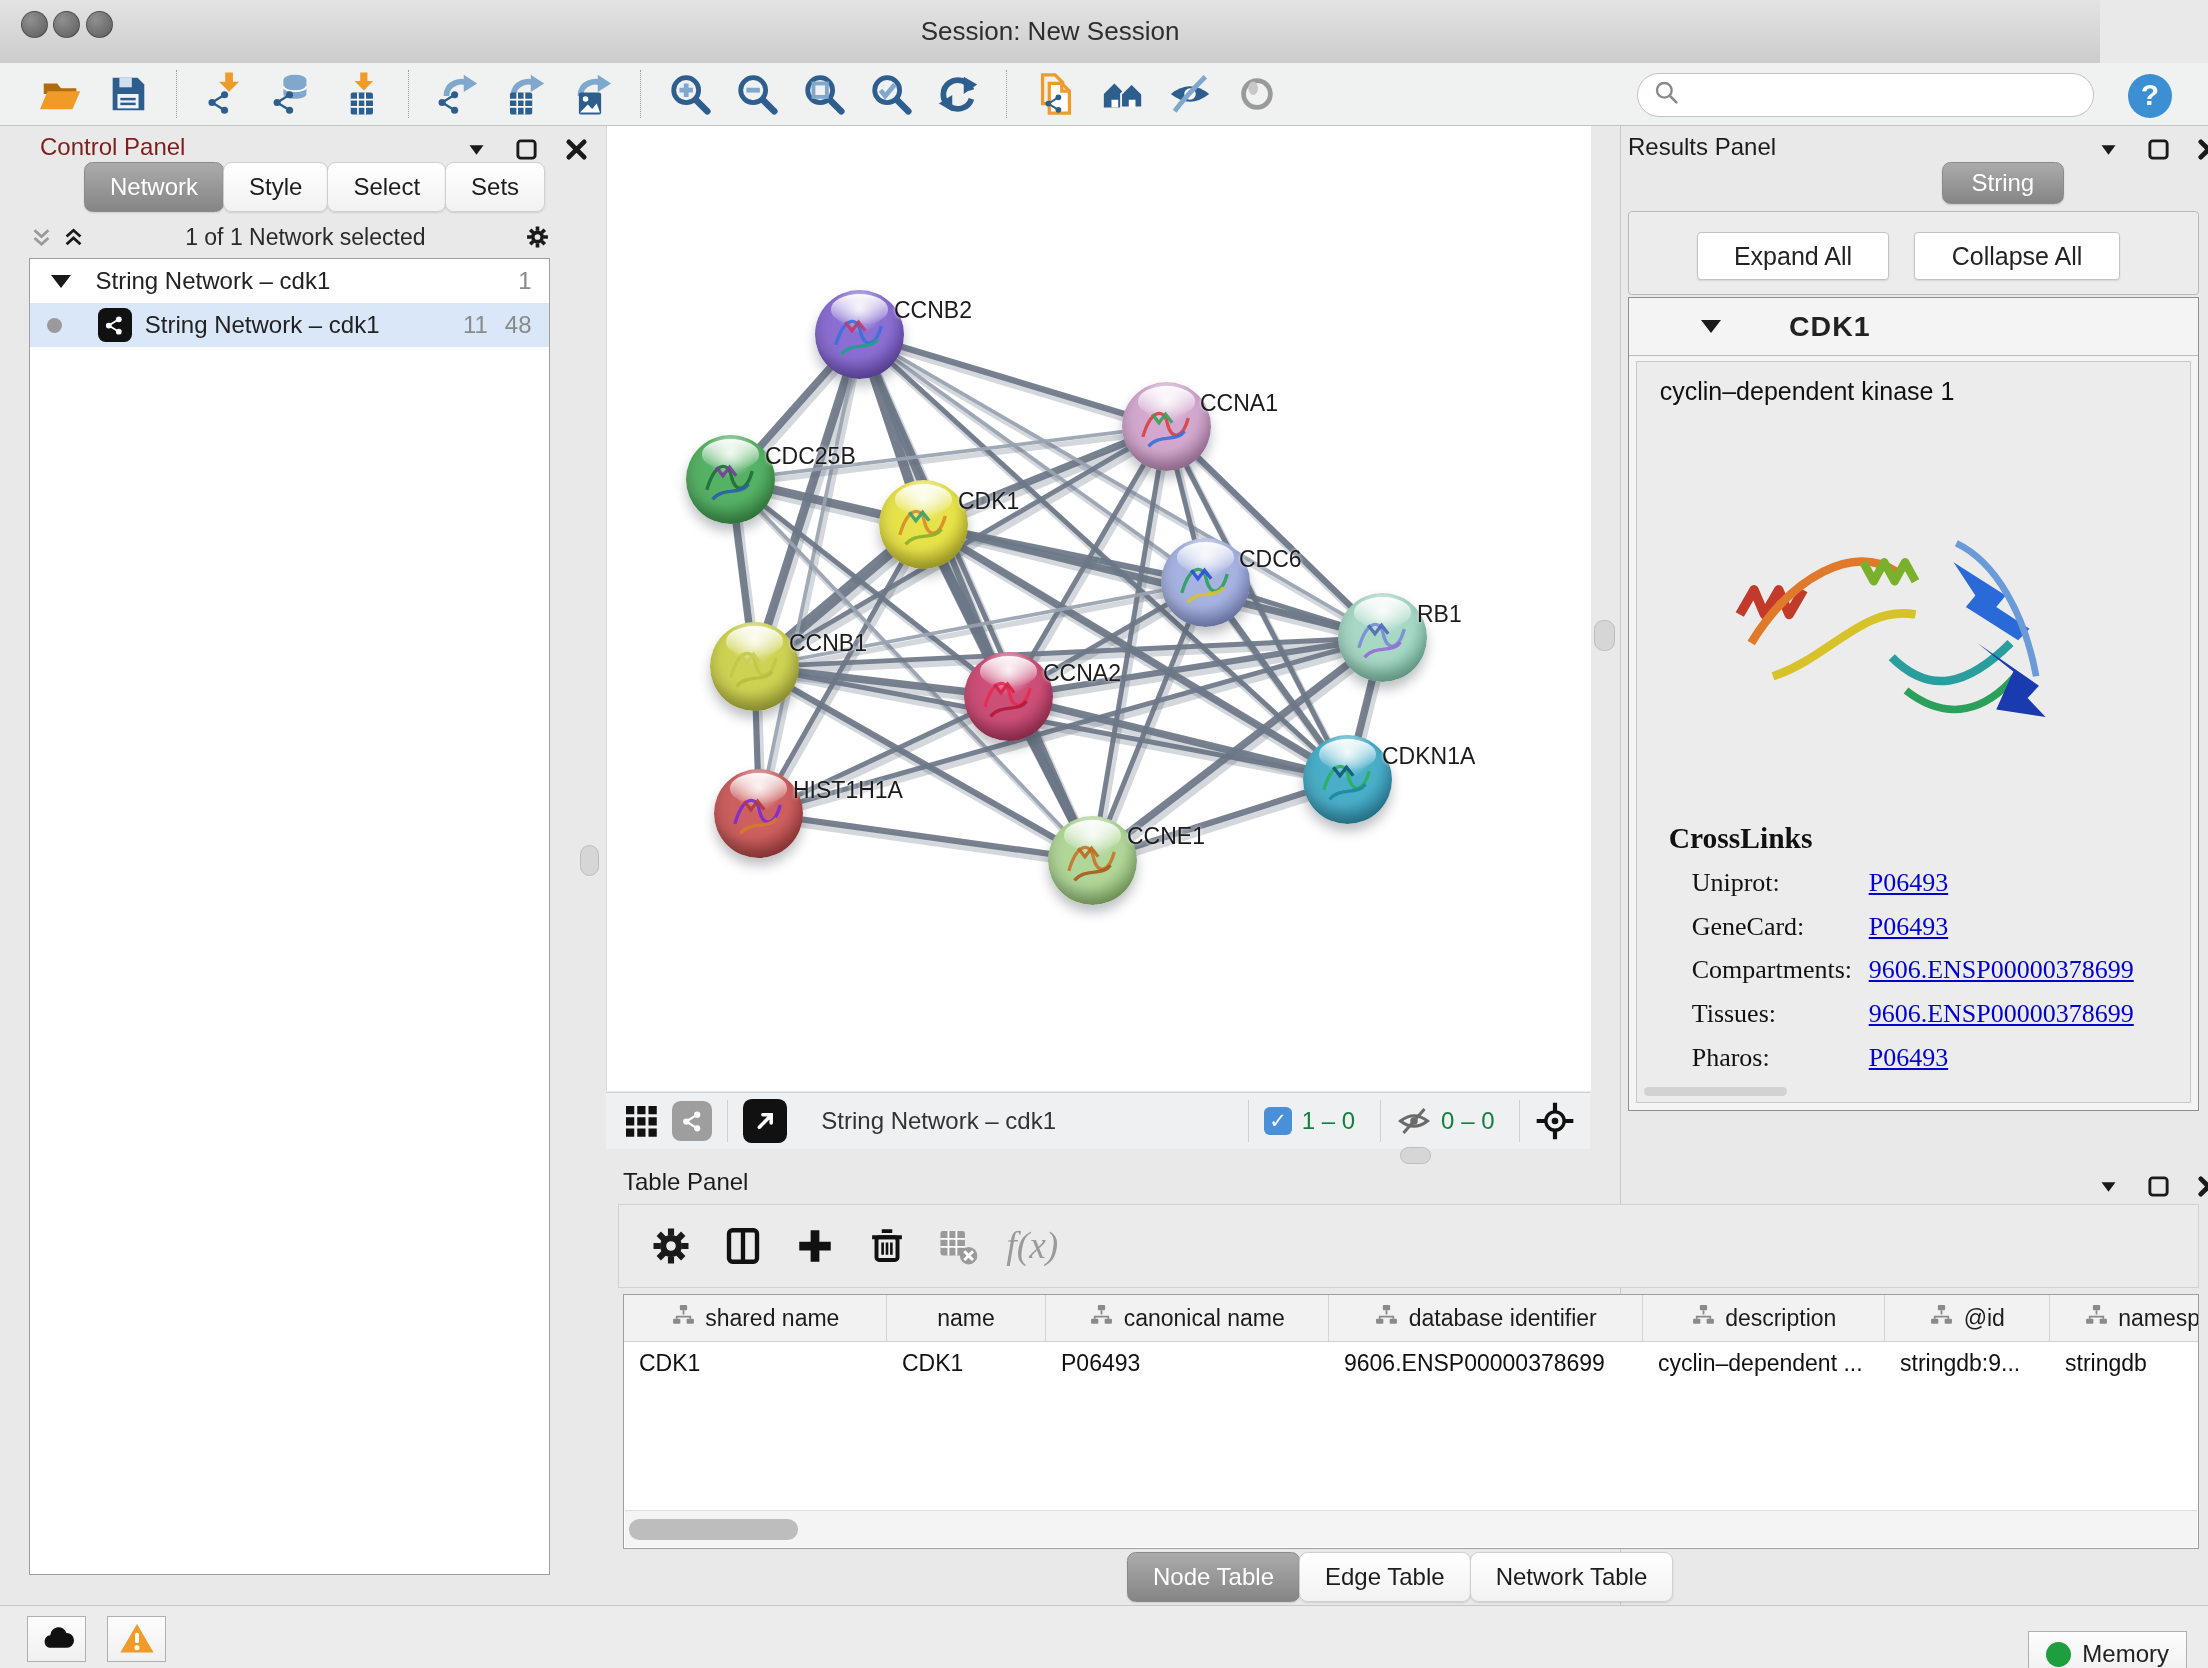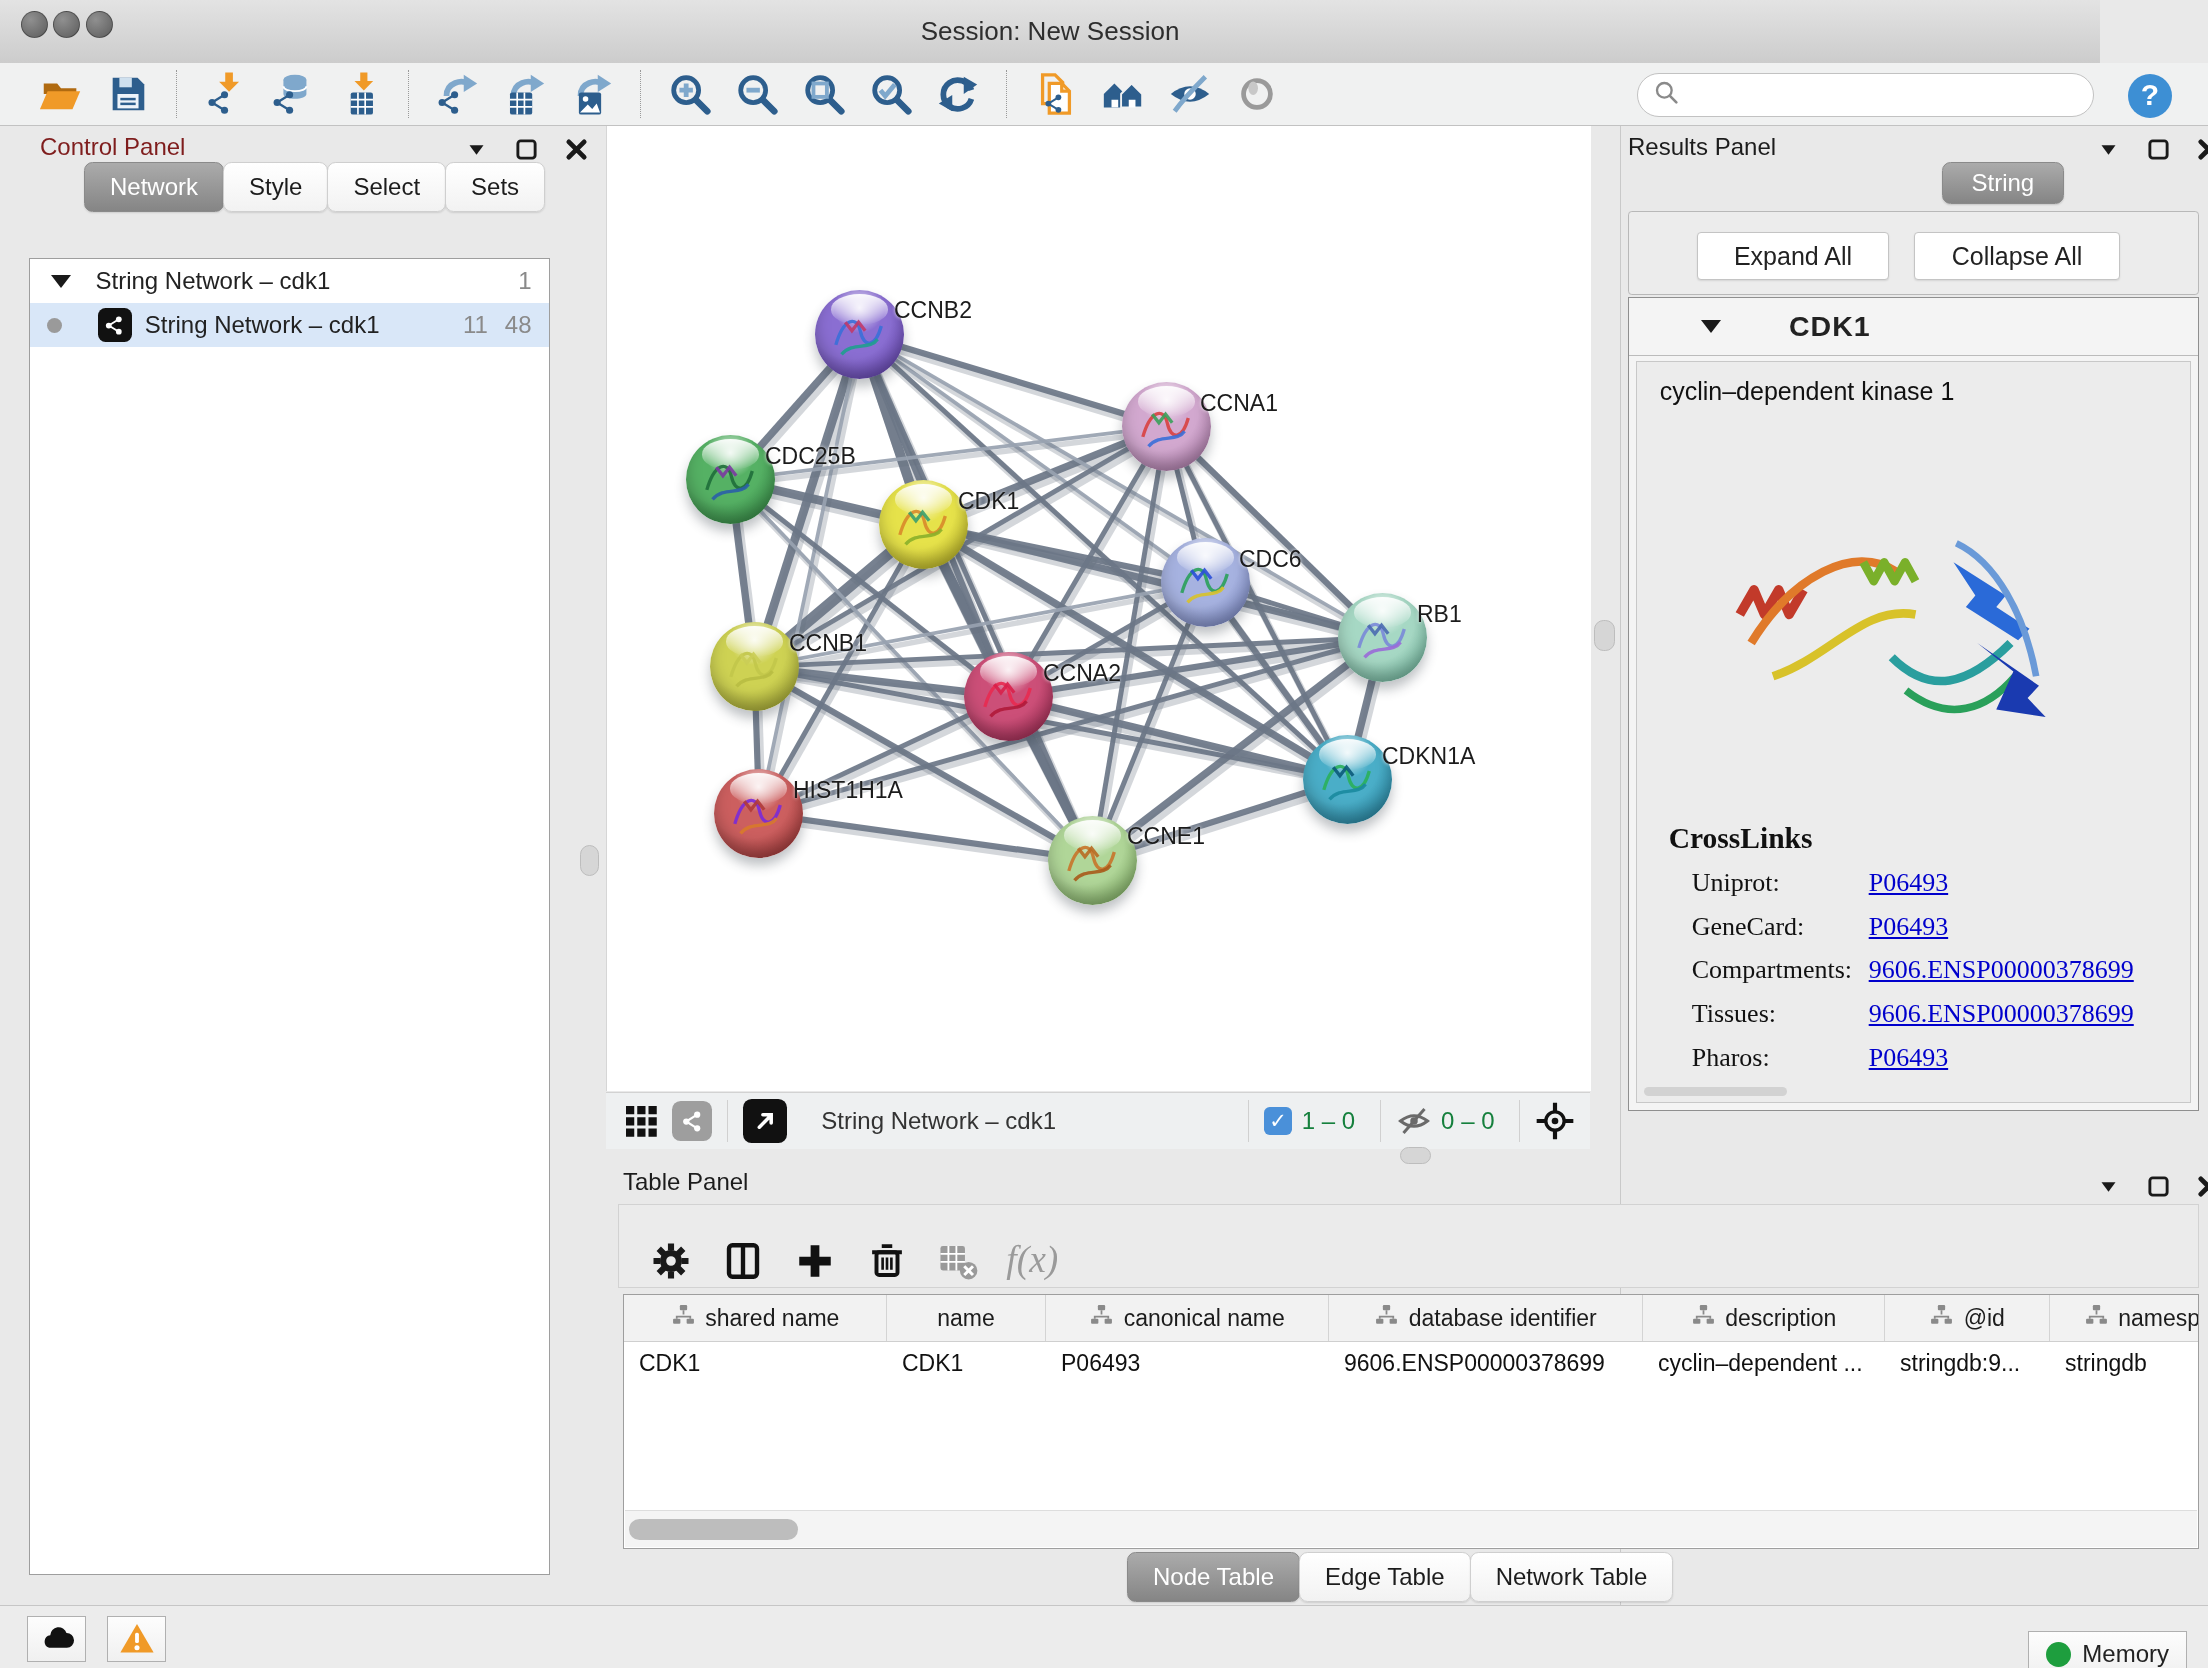--- a/index.html
+++ b/index.html
@@ -75,21 +75,21 @@
   .gene-desc{position:absolute;left:23px;top:15px;font-size:25px;color:#111;}
   #ribbon{position:absolute;left:74px;top:91px;}
   .xl-title{position:absolute;left:32px;top:460px;font-family:"Liberation Serif",serif;font-weight:bold;font-size:29.5px;color:#111;}
   .xl-row{position:absolute;left:55px;width:476px;height:44px;font-family:"Liberation Serif",serif;font-size:26px;color:#111;}
   .xl-row .xl-val{position:absolute;left:177px;color:#0000cc;text-decoration:underline;cursor:pointer;white-space:nowrap;}
   .card-scroll{position:absolute;left:7.6px;bottom:5.7px;width:143px;height:9.5px;border-radius:4.8px;background:#d2d2d2;}
 
   
   .tp-title{position:absolute;left:623px;top:1168px;font-size:24px;color:#1c1c1c;}
   #tp-controls{left:2096px;top:1174px;}
-  .tp-toolbar{position:absolute;left:618px;top:1204px;width:1581px;height:84px;background:#ebebeb;border:1px solid #d2d2d2;box-sizing:border-box;display:flex;align-items:flex-end;padding-left:25px;}
+  .tp-toolbar{position:absolute;left:618px;top:1204px;width:1581px;height:84px;background:#ebebeb;border:1px solid #d2d2d2;box-sizing:border-box;display:flex;align-items:center;padding-left:25px;}
   .tp-tool{width:53px;height:53px;margin-right:19px;display:flex;align-items:center;justify-content:center;cursor:pointer;}
   .tp-tool.disabled{cursor:default;}
   .table-box{position:absolute;left:623px;top:1294px;width:1576px;height:255px;background:#fff;border:1.9px solid #9e9e9e;box-sizing:border-box;overflow:hidden;}
   .t-header{display:flex;height:46px;background:#f2f2f2;border-bottom:1px solid #cfcfcf;}
   .t-hcell{display:flex;align-items:center;justify-content:center;gap:9.5px;font-size:23px;color:#1c1c1c;border-right:1px solid #d4d4d4;box-sizing:border-box;flex:none;overflow:hidden;white-space:nowrap;}
   .t-row{display:flex;height:42px;}
   .t-cell{display:flex;align-items:center;padding-left:15px;font-size:23px;color:#111;box-sizing:border-box;flex:none;overflow:hidden;white-space:nowrap;}
   .t-hscroll{position:absolute;left:625px;top:1510px;width:1572px;height:36px;background:#f4f4f4;border-top:1px solid #ddd;}
   .t-hscroll .handle{position:absolute;left:3.8px;top:7.6px;width:169px;height:21px;border-radius:10.5px;background:#bdbdbd;}
   #tp-tabs{left:1127px;top:1552px;}
@@ -312,20 +312,41 @@
           <path d="M4 4 L20 20 M20 4 L4 20" stroke="#1a1a1a" stroke-width="5" stroke-linecap="round"></path>
         </svg>
       </span>
   </div>
   <div class="tabs-row" id="cp-tabs">
       <div class="tab active">Network</div>
       <div class="tab">Style</div>
       <div class="tab">Select</div>
       <div class="tab">Sets</div>
     </div>
+  <div class="cp-header">
+    <span class="wc">
+        <svg width="28.5" height="28.5" viewBox="0 0 36 36">
+          <path d="M8 8 l10 9 10-9 M8 19 l10 9 10-9" stroke="#9a9a9a" stroke-width="4" fill="none"></path>
+        </svg>
+      </span>
+    <span class="wc" style="margin-left:7.6px">
+        <svg width="28.5" height="28.5" viewBox="0 0 36 36">
+          <path d="M8 17 l10-9 10 9 M8 28 l10-9 10 9" stroke="#1a1a1a" stroke-width="4" fill="none"></path>
+        </svg>
+      </span>
+    <span class="cp-header-text">1 of 1 Network selected</span>
+    <span class="wc">
+        <svg width="32" height="32" viewBox="0 0 48 48">
+          <circle cx="24" cy="24" r="9" fill="none" stroke="#1a1a1a" stroke-width="7"></circle>
+          <g stroke="#1a1a1a" stroke-width="7">
+            <path d="M24 4 v8 M24 36 v8 M4 24 h8 M36 24 h8 M10 10 l6 6 M32 32 l6 6 M38 10 l-6 6 M16 32 l-6 6"></path>
+          </g>
+        </svg>
+      </span>
+  </div>
   <div class="tree-box">
     <div class="tree-row">
       <span class="tri-down"></span>
       <span class="label">String Network – cdk1</span>
       <span class="num">1</span>
     </div>
     <div class="tree-row selected">
       <span class="dot"></span>
       <span class="app-badge">
           <svg width="23" height="23" viewBox="0 0 48 48">

